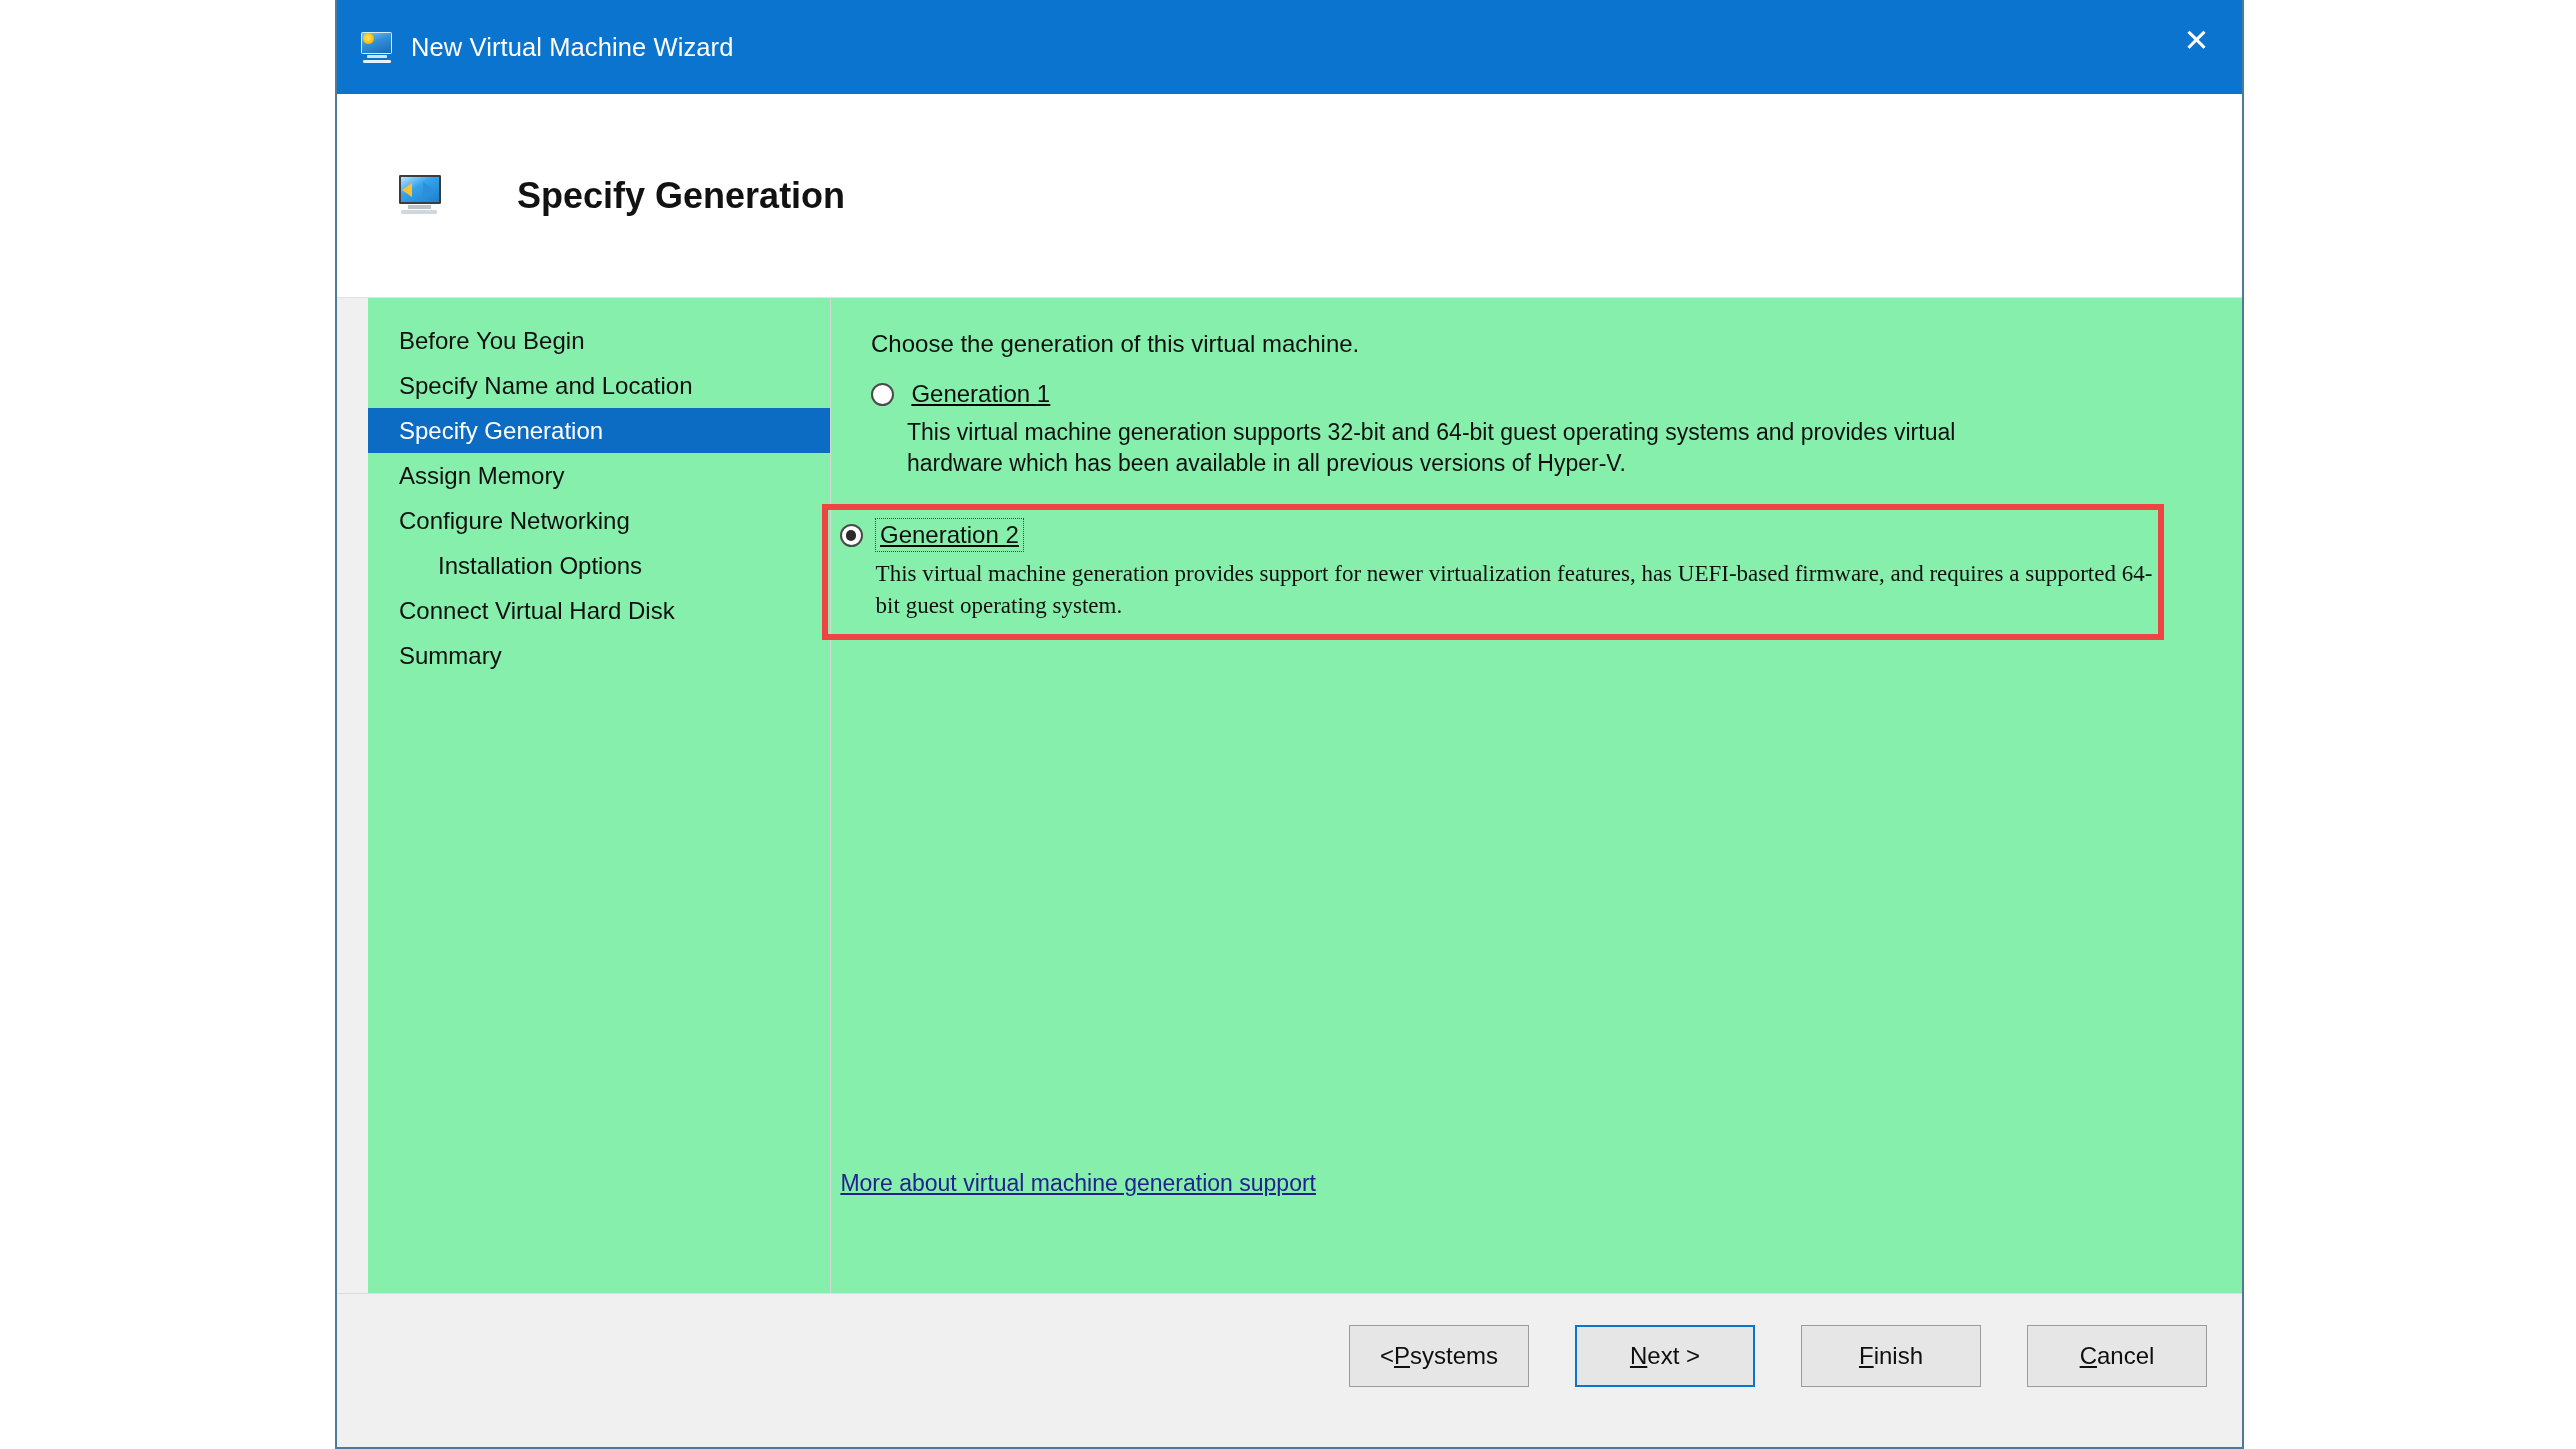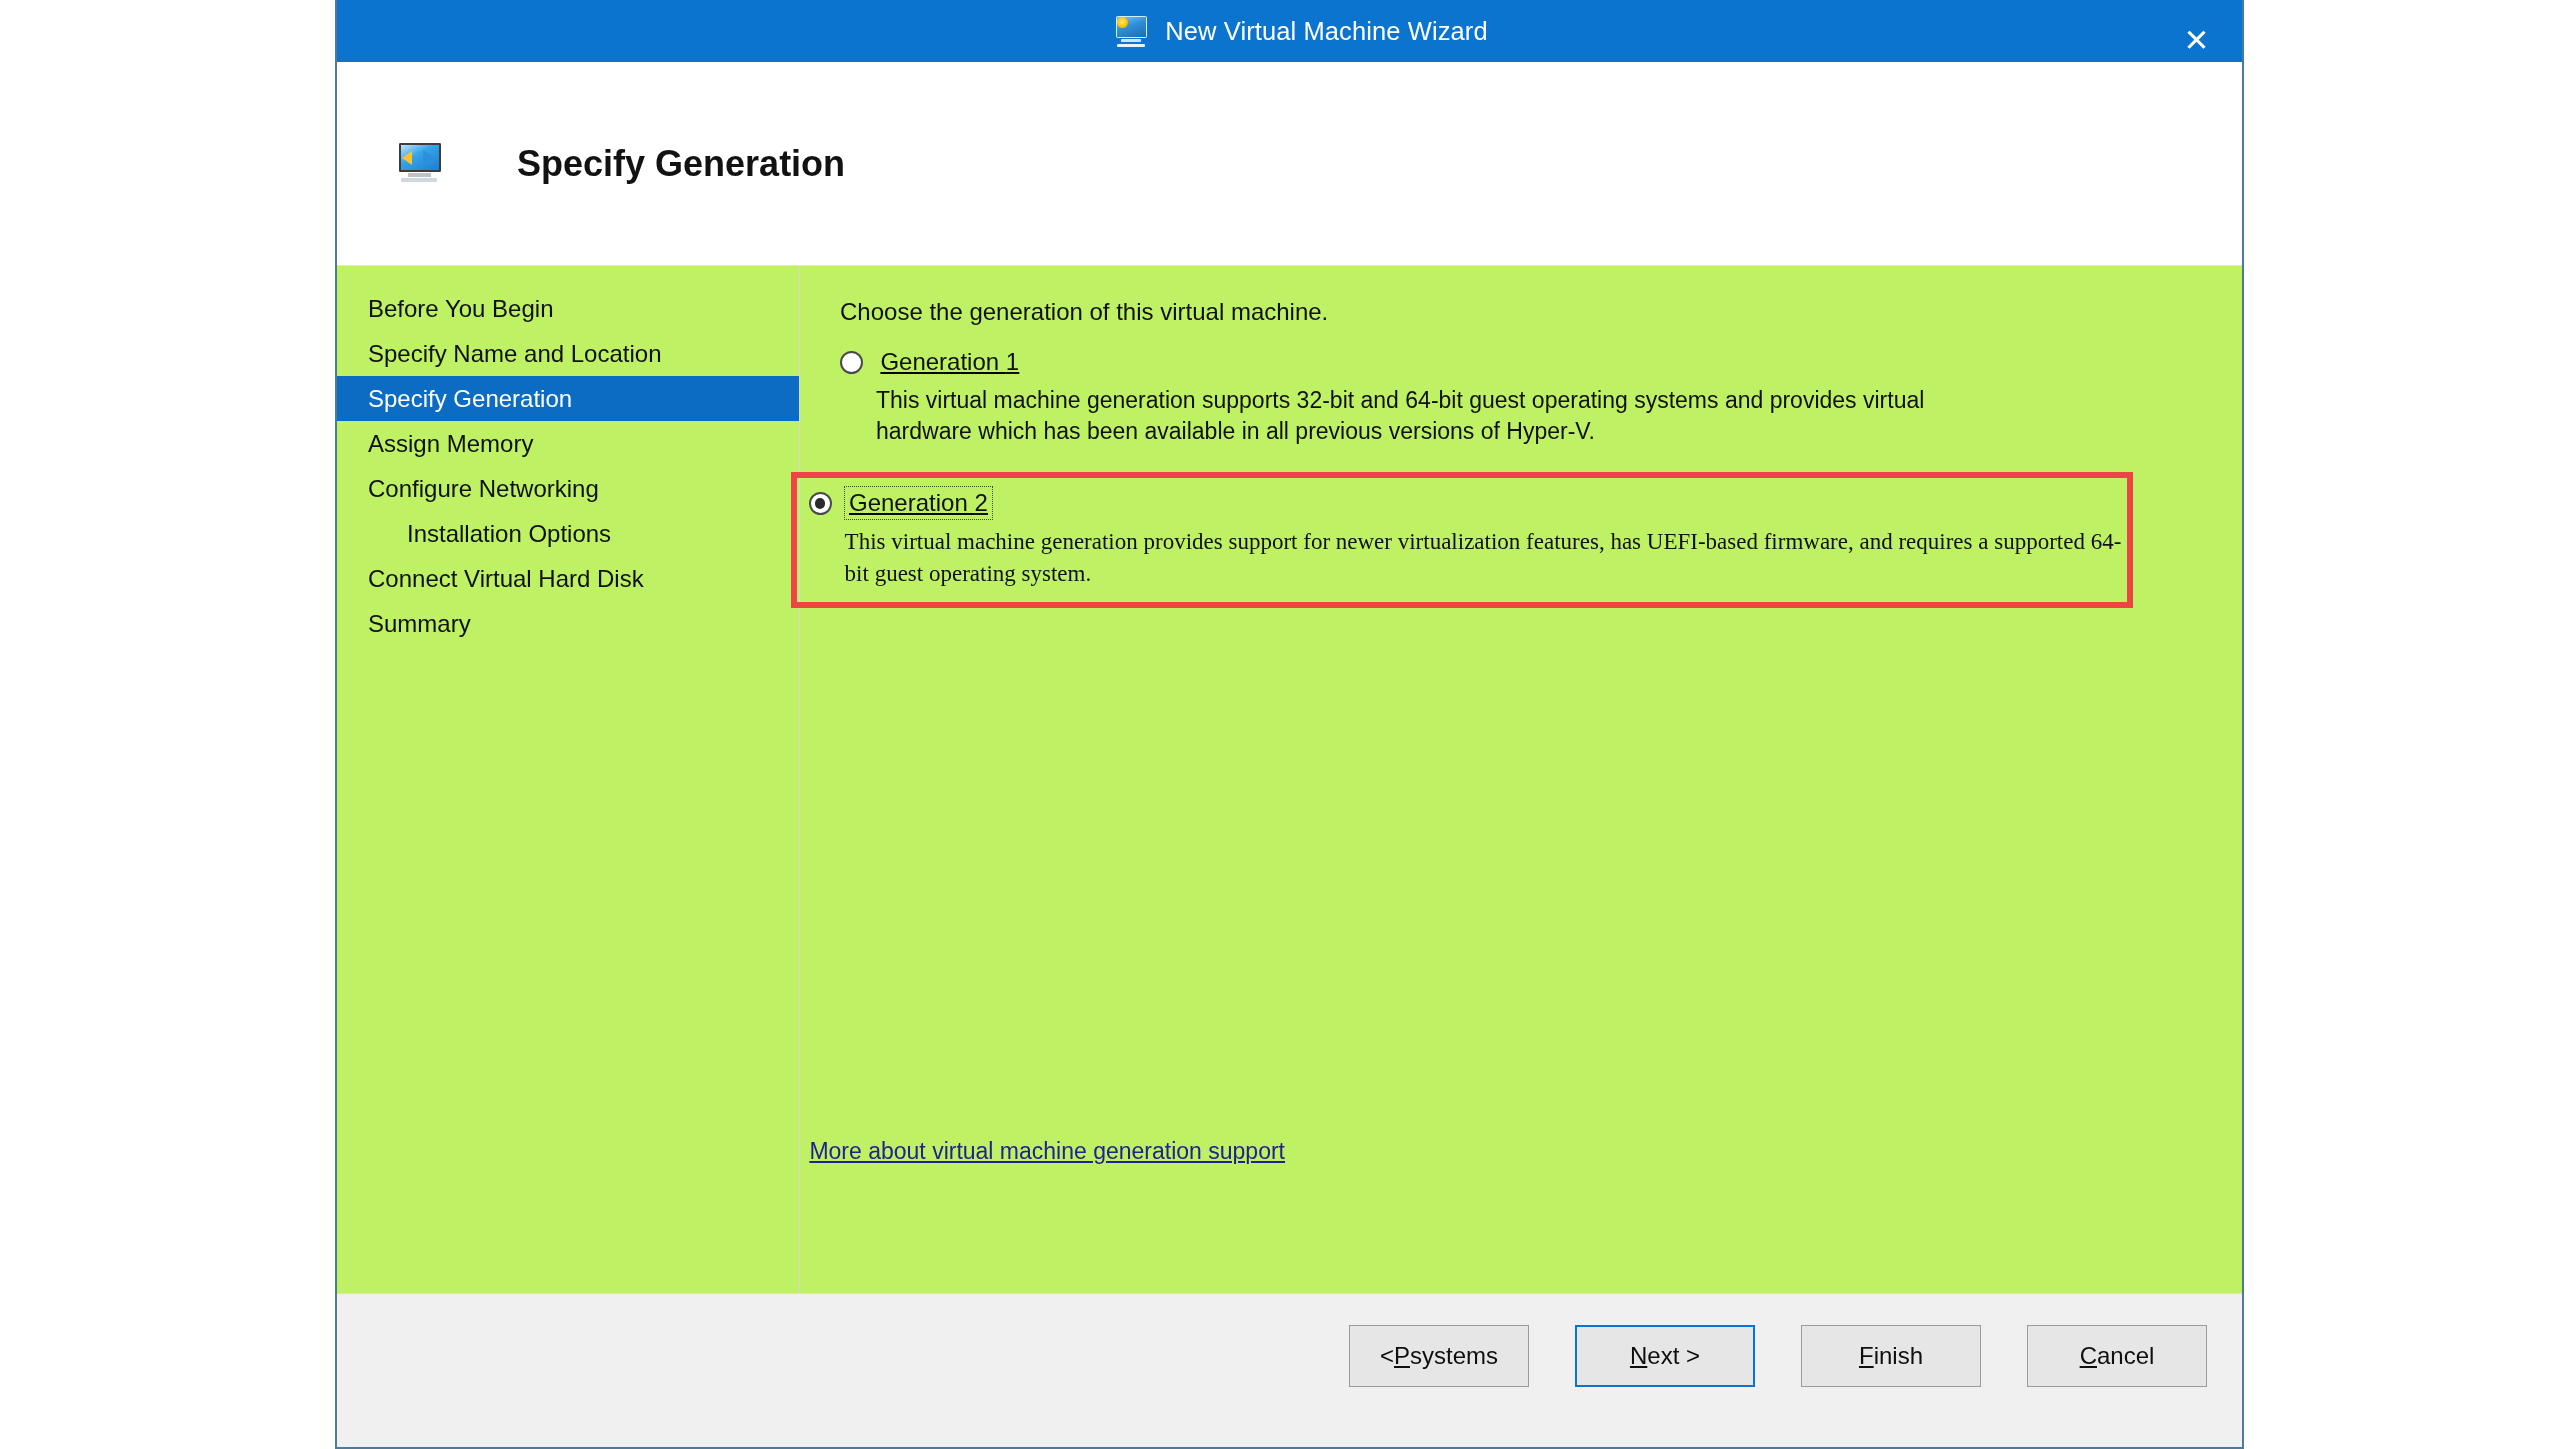--- a/index.html
+++ b/index.html
@@ -25,27 +25,26 @@
     background: #f0f0f0;
     border: 2px solid #4c7a99;
     border-top: none;
     box-sizing: border-box;
     display: flex;
     flex-direction: column;
   }
 
   
   .titlebar {
-    height: 62px;
+    height: 94px;
     background: #0b74cf;
     display: flex;
     align-items: center;
     flex: 0 0 auto;
     position: relative;
-    justify-content: center;
   }
   .titlebar-icon {
     width: 35px;
     height: 35px;
     margin-left: 23px;
     margin-right: 16px;
     flex: 0 0 auto;
     position: relative;
   }
   .titlebar-icon .mon-body {
@@ -161,23 +160,24 @@
     font-size: 36px;
     font-weight: bold;
     color: #121212;
     white-space: nowrap;
   }
 
   
   .body-area {
     flex: 1 1 auto;
     display: flex;
-    background: #bef264;
+    background: #86efac;
     min-height: 0;
     position: relative;
+    margin-left: 31px;
   }
 
   .sidebar {
     width: 463px;
     flex: 0 0 auto;
     padding-top: 20px;
     box-sizing: border-box;
     border-right: 1.3px solid #d6d6d6;
   }
   .nav-item {

